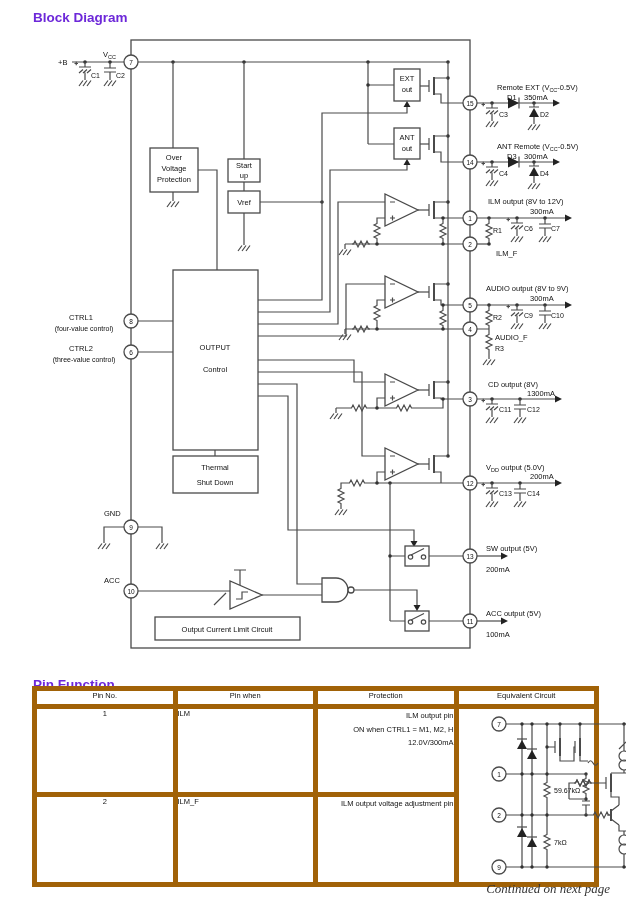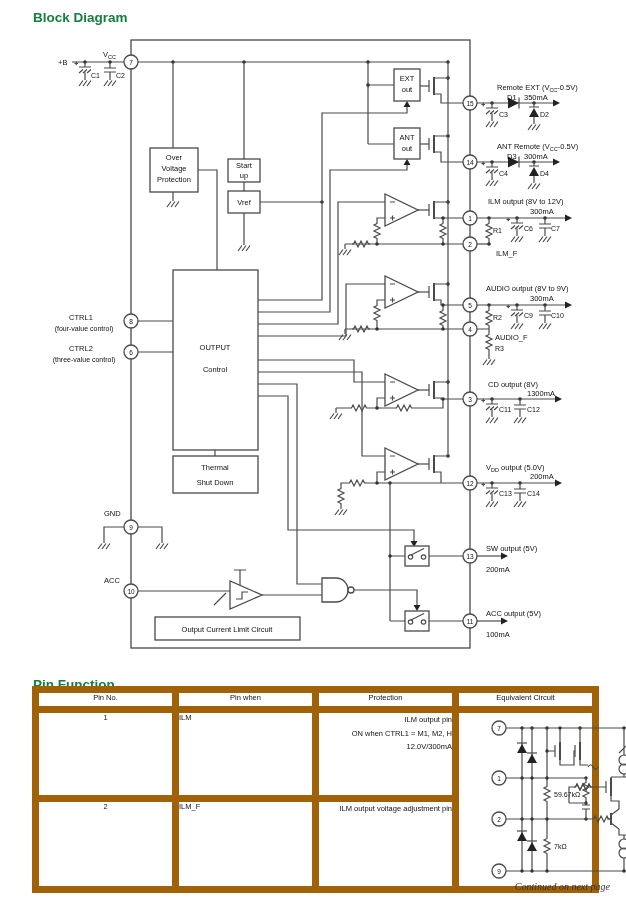--- a/index.html
+++ b/index.html
@@ -1,43 +1,43 @@
 <!DOCTYPE html>
 <html><head>
 <meta charset="utf-8">
 <style>
   html,body{margin:0;padding:0;background:#fff;}
   .page{position:relative;width:626px;height:904px;background:#fff;overflow:hidden;
         font-family:"Liberation Sans",sans-serif;color:#111;}
-  .h1{position:absolute;font-size:13.5px;font-weight:bold;color:#15803d;}
+  .h1{position:absolute;font-size:13.5px;font-weight:bold;color:#6d28d9;}
   #bd-title{left:33px;top:10px;}
   #pf-title{left:33px;top:677px;}
   svg{position:absolute;left:0;top:0;}
   .w{stroke:#4a4a4a;stroke-width:1.2;fill:none;}
   .w2{stroke:#4a4a4a;stroke-width:2;fill:none;}
   .bx{fill:#fff;stroke:#4a4a4a;stroke-width:1.3;}
   .sym{fill:#222;stroke:none;}
   .dt{fill:#333;stroke:none;}
   text{font-family:"Liberation Sans",sans-serif;fill:#111;}
   .t{font-size:7.5px;}
   .tc{font-size:7.5px;text-anchor:middle;}
   .ts{font-size:7px;}
   .pn{font-size:6.5px;text-anchor:middle;}
   .sub{font-size:5.5px;}
   table.pft{position:absolute;left:32px;top:686px;border-collapse:collapse;table-layout:fixed;
         width:567px;font-size:7.5px;}
-  table.pft th,table.pft td{border:7px solid #a16207;padding:0;vertical-align:top;}
+  table.pft th,table.pft td{border:5px solid #a16207;padding:0;vertical-align:top;}
   table.pft th{font-weight:normal;height:13px;text-align:center;}
   td.cno{width:41px;text-align:center;padding-top:4px;}
   td.cname{width:57px;padding:4px 0 0 6px;}
   td.cdesc{width:192px;padding:3px 0 0 7px;line-height:13.5px;text-align:right;}
   td.ceq{width:275px;padding:0;}
   .r1{height:86px;} .r2{height:87px;}
   #footer-note{position:absolute;left:430px;top:881px;width:180px;text-align:right;
-        font-family:"Liberation Serif",serif;font-style:italic;font-size:10px;color:#333;}
+        font-family:"Liberation Serif",serif;font-style:italic;font-size:13px;color:#333;}
 </style>
 </head>
 <body>
 
 <div class="page">
 
   <div id="bd-title" class="h1">Block Diagram</div>
 
   <svg width="626" height="660" viewBox="0 0 626 660">
     <defs>

